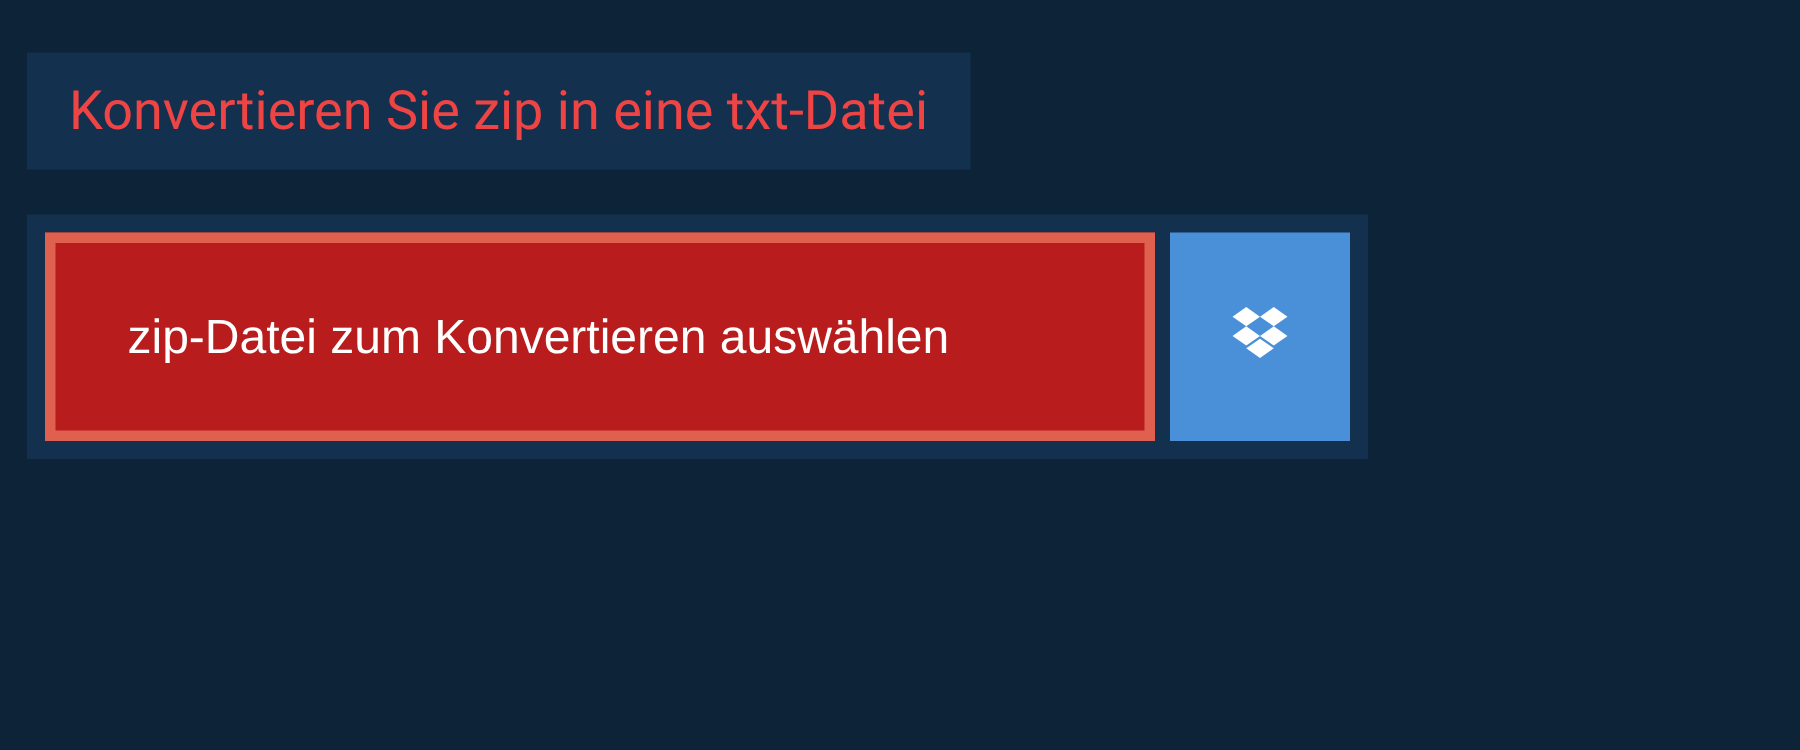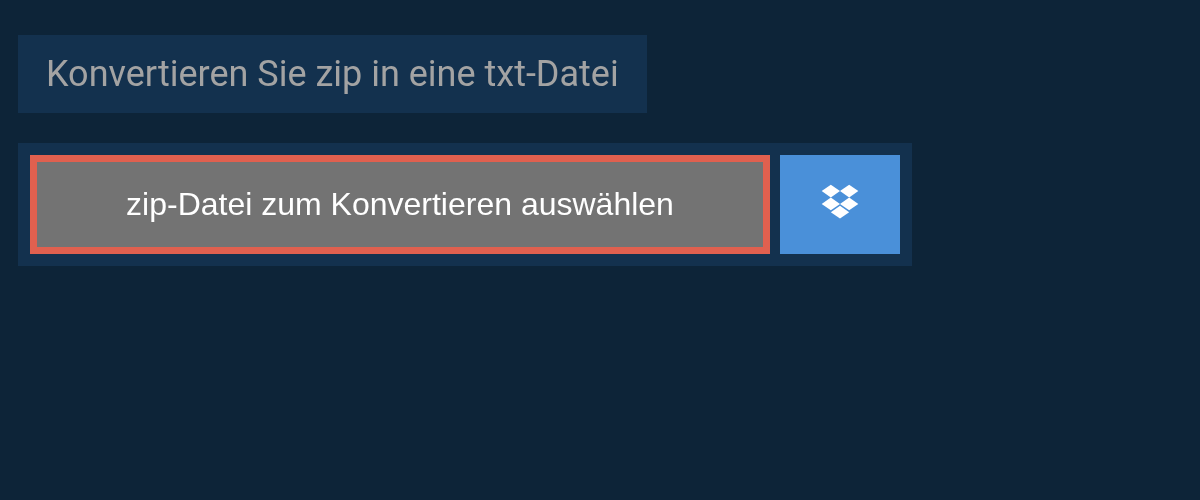--- a/index.html
+++ b/index.html
@@ -9,48 +9,47 @@
     }
     body {
       width: 1200px;
       height: 500px;
       background: #0d2438;
       font-family: -apple-system, BlinkMacSystemFont, "Segoe UI", Roboto, Helvetica, Arial, sans-serif;
       overflow: hidden;
     }
     .header-bar {
       background: #13314e;
-      color: #a3a3a3;
+      color: #ef4444;
       font-size: 36px;
       font-weight: 400;
       padding: 18px 28px;
       display: inline-block;
       margin-top: 35px;
       margin-left: 18px;
     }
     .upload-panel {
       background: #13314e;
       margin-top: 30px;
       margin-left: 18px;
       padding: 12px;
       display: inline-flex;
       align-items: stretch;
       gap: 10px;
     }
     .select-file-button {
-      background: #737373;
+      background: #b91c1c;
       border: 7px solid #e0604f;
       color: #ffffff;
       font-size: 32px;
       font-weight: 400;
-      padding: 24px 48px;
+      padding: 44px 48px;
       cursor: pointer;
       display: flex;
       align-items: center;
-      justify-content: center;
       min-width: 740px;
     }
     .dropbox-button {
       background: #4a90d9;
       border: none;
       color: #ffffff;
       cursor: pointer;
       display: flex;
       align-items: center;
       justify-content: center;

